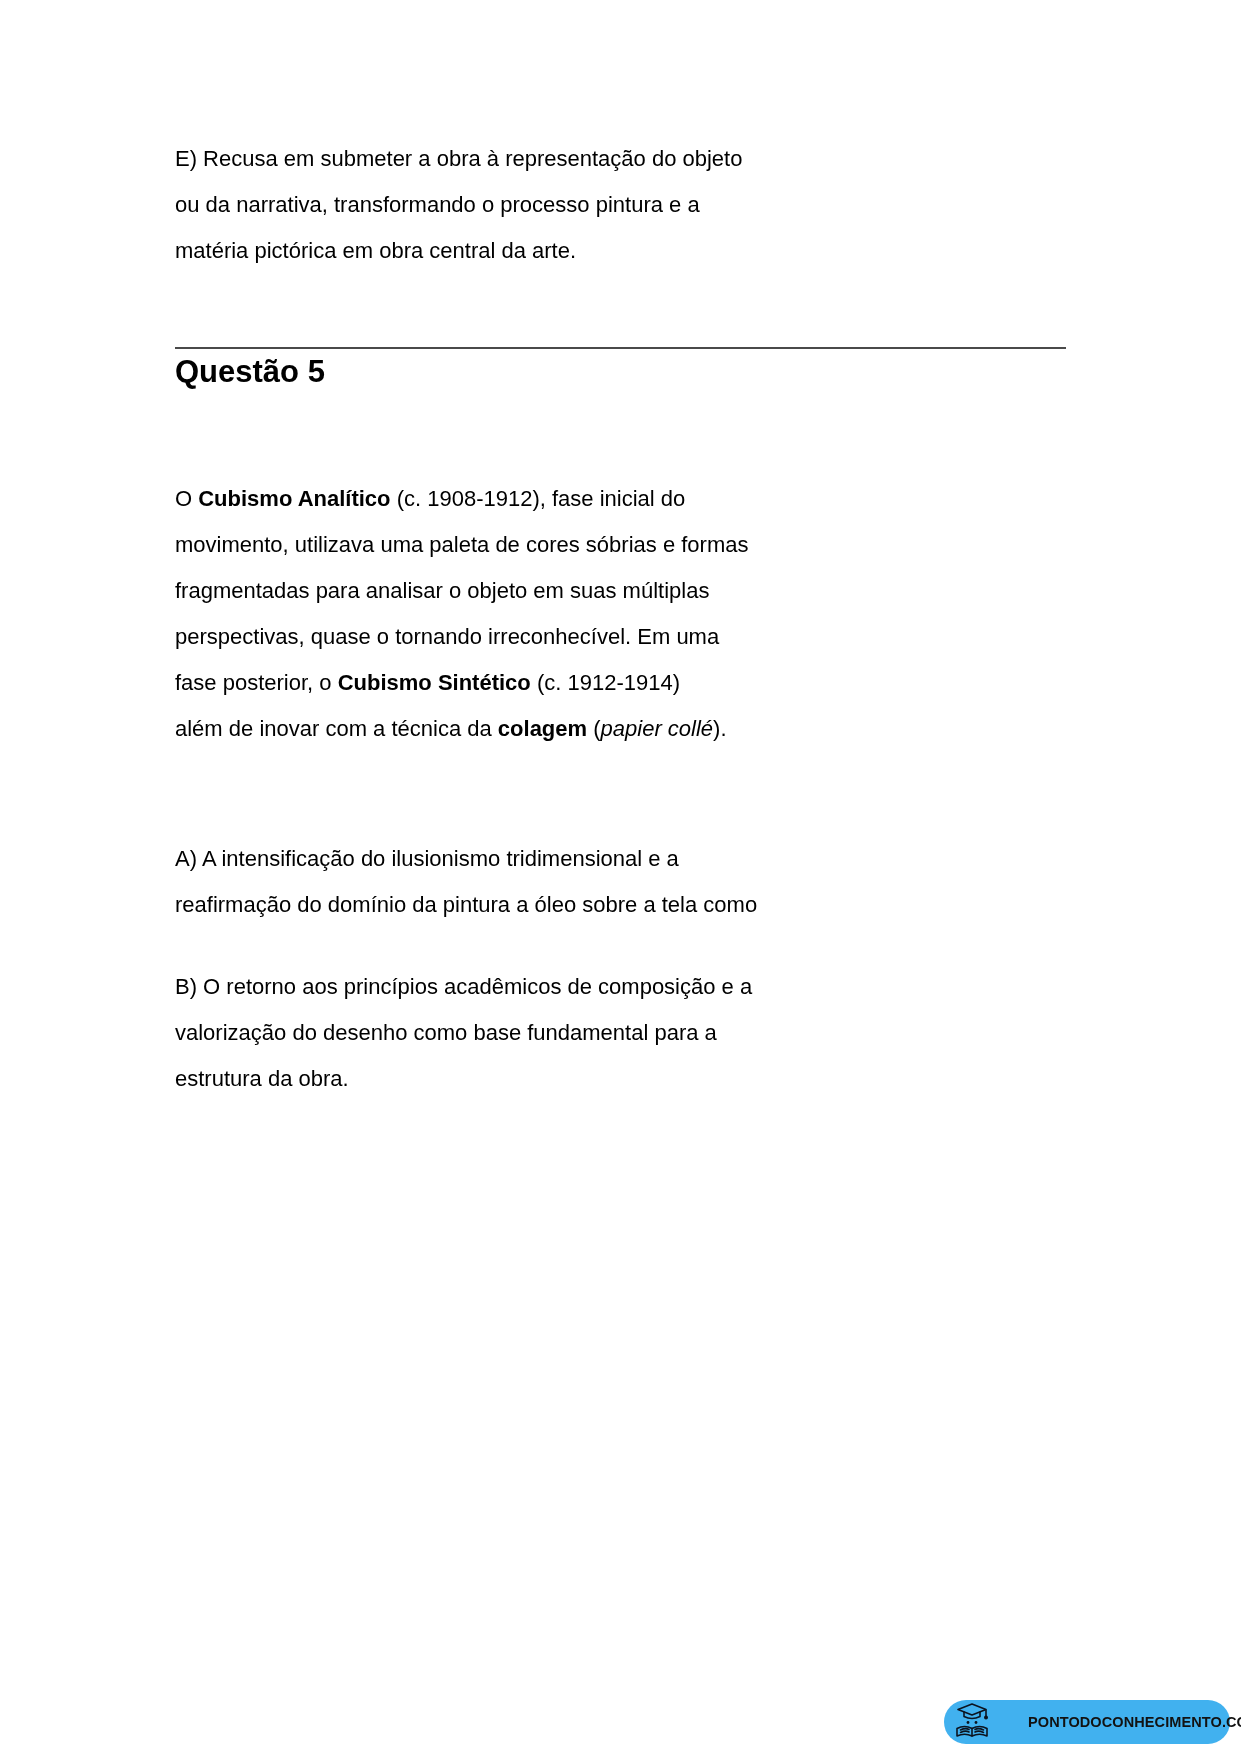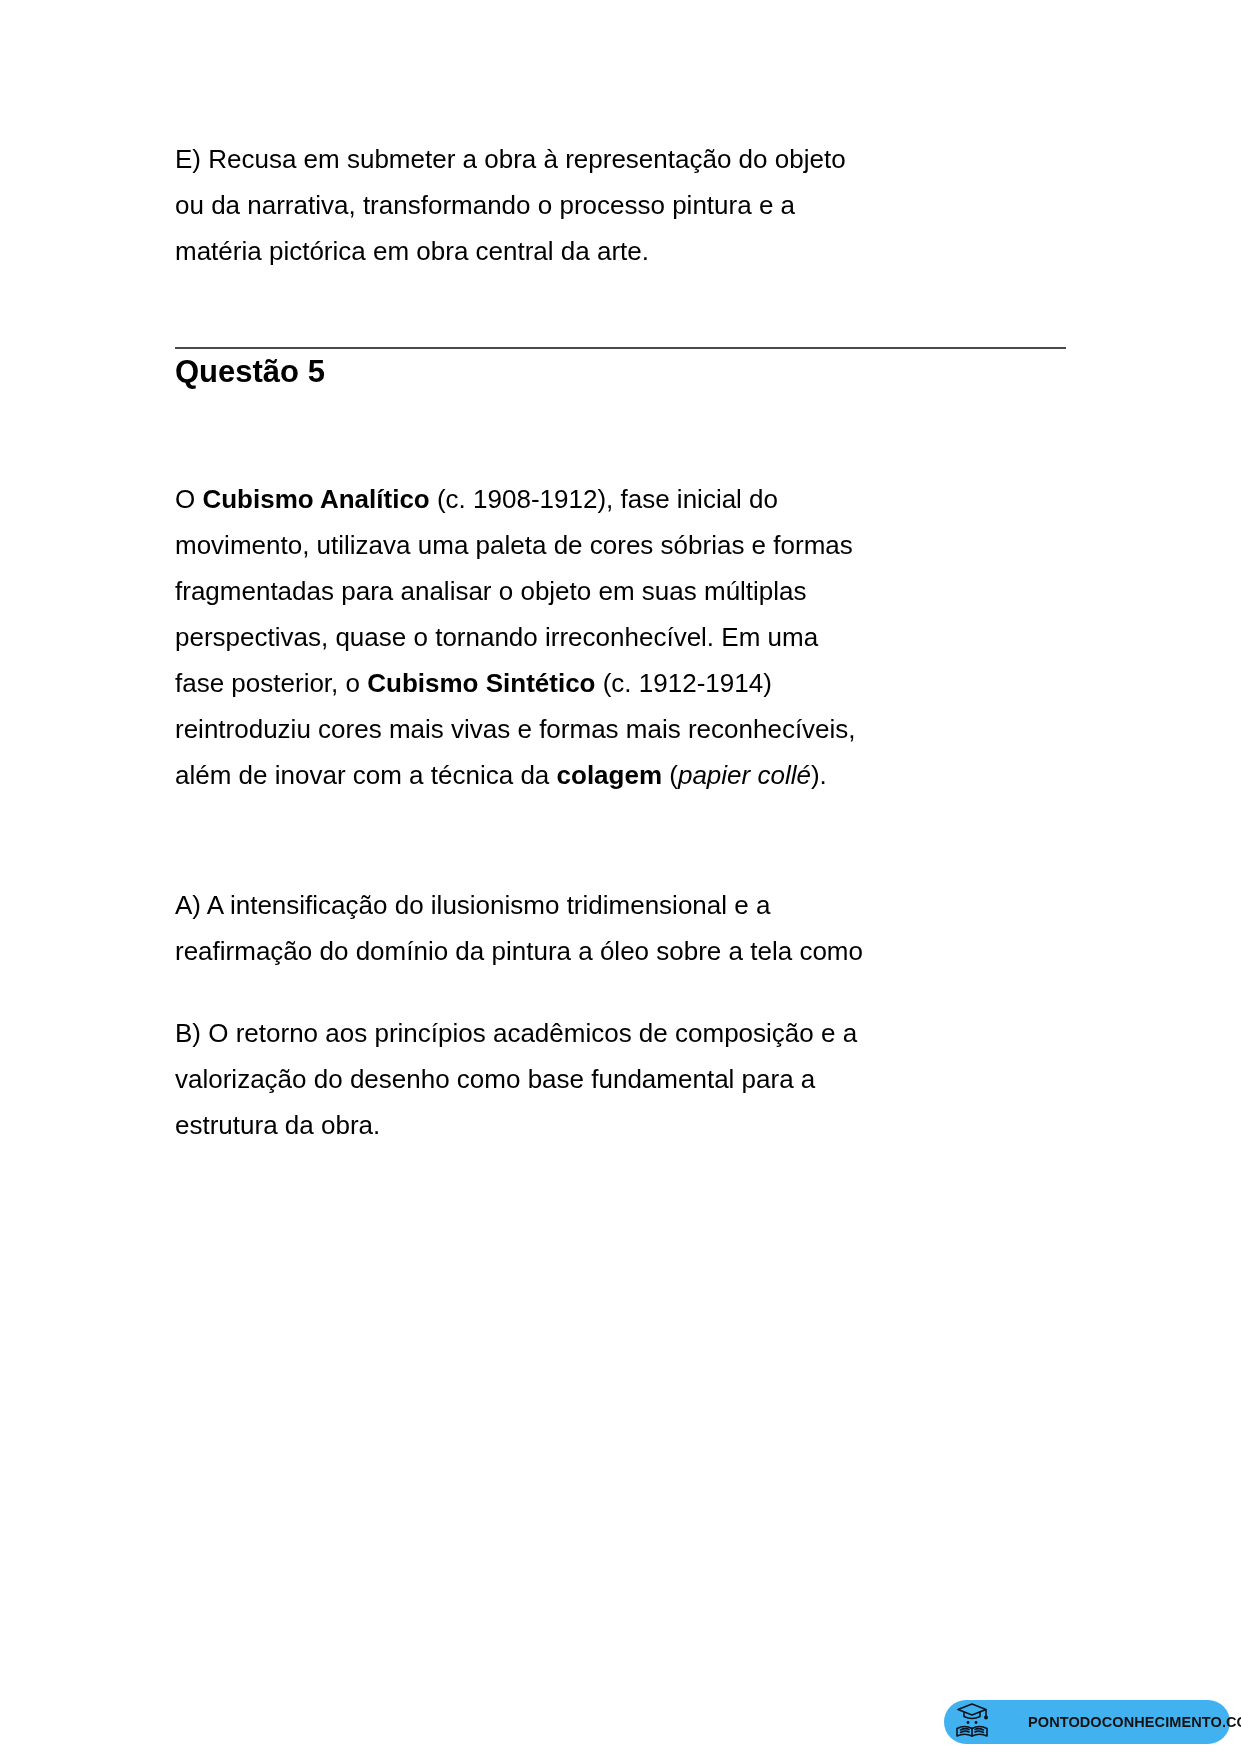--- a/index.html
+++ b/index.html
@@ -14,21 +14,21 @@
     color: #000000;
     overflow: hidden;
   }
   .content {
     position: absolute;
     left: 175px;
     top: 136px;
     width: 891px;
   }
   .para {
-    font-size: 26px;
+    font-size: 22px;
     line-height: 46px;
   }
   .para .line {
     white-space: pre;
     height: 46px;
   }
   .divider {
     border: none;
     border-top: 2px solid #4a4a4a;
     width: 891px;
@@ -83,21 +83,20 @@
     <hr class="divider" style="border-top-color: rgb(74, 74, 74);">
 
     <div class="question-title">Questão 5</div>
 
     <div class="para intro-para">
         <div class="line"><span>O </span><span style="font-weight: bold;">Cubismo Analítico</span><span> (c. 1908-1912), fase inicial do</span></div>
         <div class="line"><span>movimento, utilizava uma paleta de cores sóbrias e formas</span></div>
         <div class="line"><span>fragmentadas para analisar o objeto em suas múltiplas</span></div>
         <div class="line"><span>perspectivas, quase o tornando irreconhecível. Em uma</span></div>
         <div class="line"><span>fase posterior, o </span><span style="font-weight: bold;">Cubismo Sintético</span><span> (c. 1912-1914)</span></div>
-        <div class="line"><span>reintroduziu cores mais vivas e formas mais reconhecíveis,</span></div>
         <div class="line"><span>além de inovar com a técnica da </span><span style="font-weight: bold;">colagem</span><span> (</span><span style="font-style: italic;">papier collé</span><span>).</span></div>
       </div>
 
 
     <div class="para option-a">
         <div class="line"><span>A) A intensificação do ilusionismo tridimensional e a</span></div>
         <div class="line"><span>reafirmação do domínio da pintura a óleo sobre a tela como</span></div>
       </div>
 
     <div class="para option-b">

